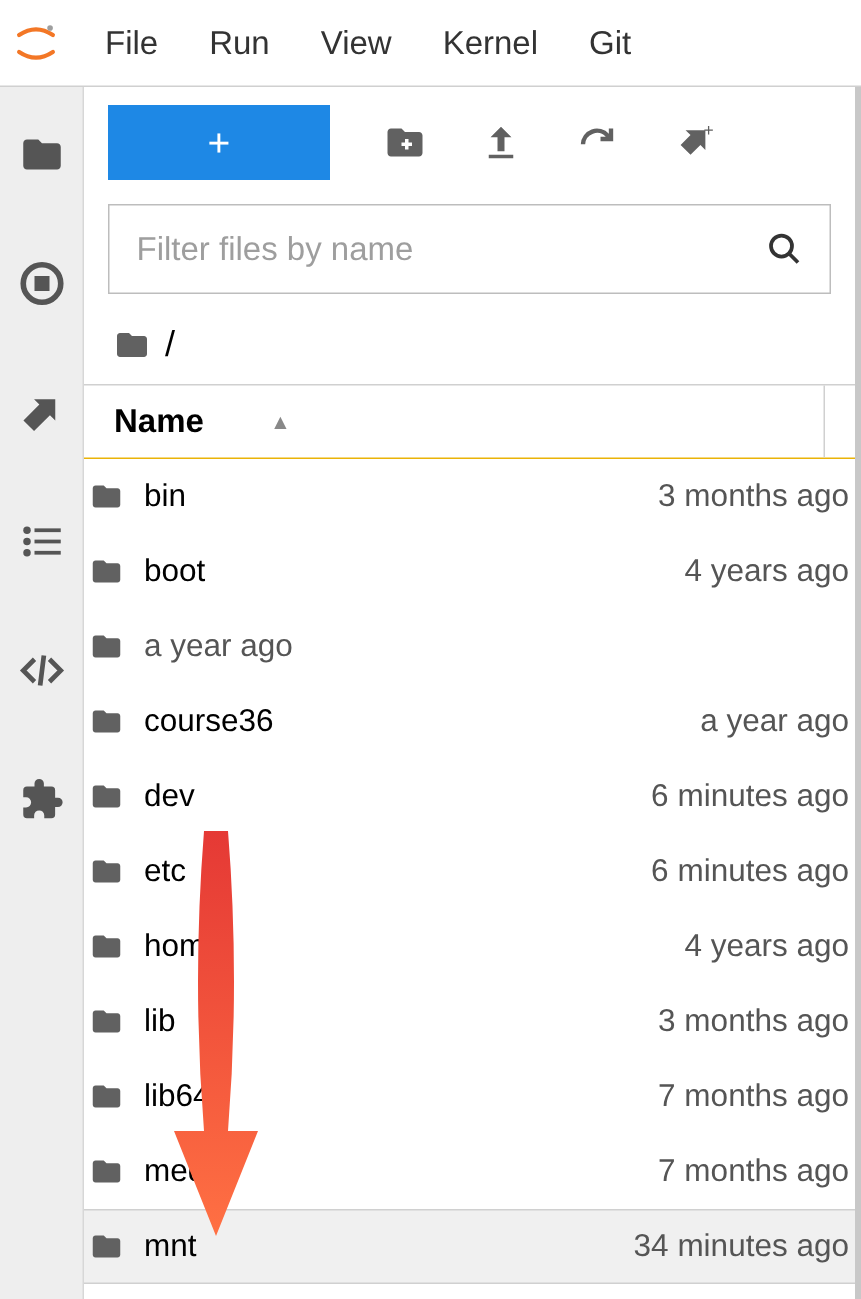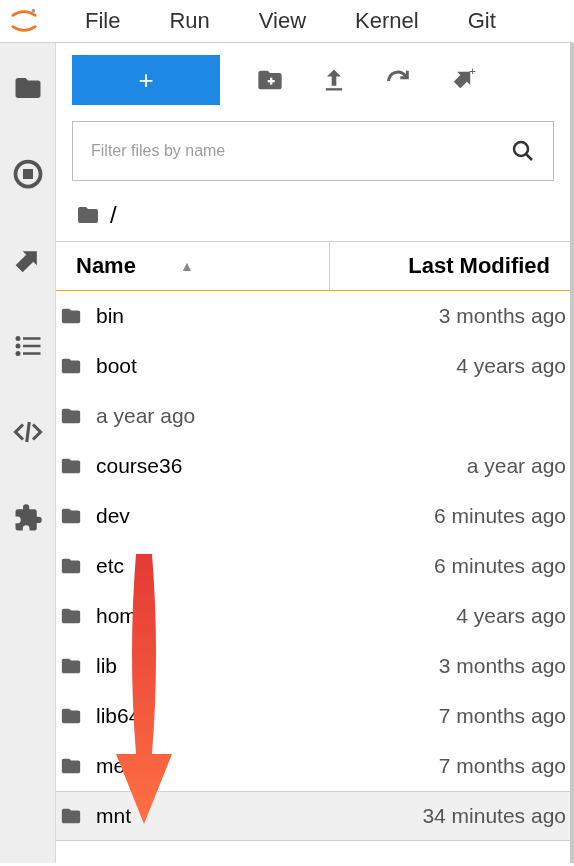--- a/index.html
+++ b/index.html
@@ -7,24 +7,24 @@
       font-family: -apple-system, BlinkMacSystemFont, "Segoe UI", Helvetica, Arial, sans-serif;
       width: 574px;
       height: 866px;
       overflow: hidden;
       background: #fff;
       position: relative;
     }
     .menubar {
       display: flex;
       align-items: center;
-      height: 43px;
+      height: 58px;
       padding: 0 8px;
       border-bottom: 1px solid #d0d0d0;
-      gap: 21px;
+      gap: 6px;
     }
     .logo {
       width: 32px;
       height: 32px;
       display: flex;
       align-items: center;
       justify-content: center;
       margin-right: 10px;
     }
     .menu-item {
@@ -88,21 +88,21 @@
       border: 1px solid #bdbdbd;
       height: 60px;
       display: flex;
       align-items: center;
       padding: 0 18px;
     }
     .filter-input {
       flex: 1;
       border: none;
       outline: none;
-      font-size: 16px;
+      font-size: 22px;
       color: #333;
     }
     .filter-input::placeholder { color: #9e9e9e; }
     .search-icon {
       width: 24px;
       height: 24px;
       color: #333;
     }
     .breadcrumb {
       padding: 12px 20px;
@@ -252,21 +252,20 @@
           <path d="M10 4H4c-1.1 0-2 .9-2 2v12c0 1.1.9 2 2 2h16c1.1 0 2-.9 2-2V8c0-1.1-.9-2-2-2h-8l-2-2z"></path>
         </svg>
       <span>/</span>
     </div>
 
     <div class="header-row">
       <div class="name-col">
         <span>Name</span>
         <span class="sort-arrow">▲</span>
       </div>
-      <div class="modified-col">Last Modified</div>
     </div>
 
     <div class="file-list" id="file-list">
         <div class="file-row">
     <svg class="file-icon" viewBox="0 0 24 24" fill="currentColor">
             <path d="M10 4H4c-1.1 0-2 .9-2 2v12c0 1.1.9 2 2 2h16c1.1 0 2-.9 2-2V8c0-1.1-.9-2-2-2h-8l-2-2z"></path>
           </svg>
     <span class="file-name">bin</span>
     <span class="file-modified">3 months ago</span>
         </div>

